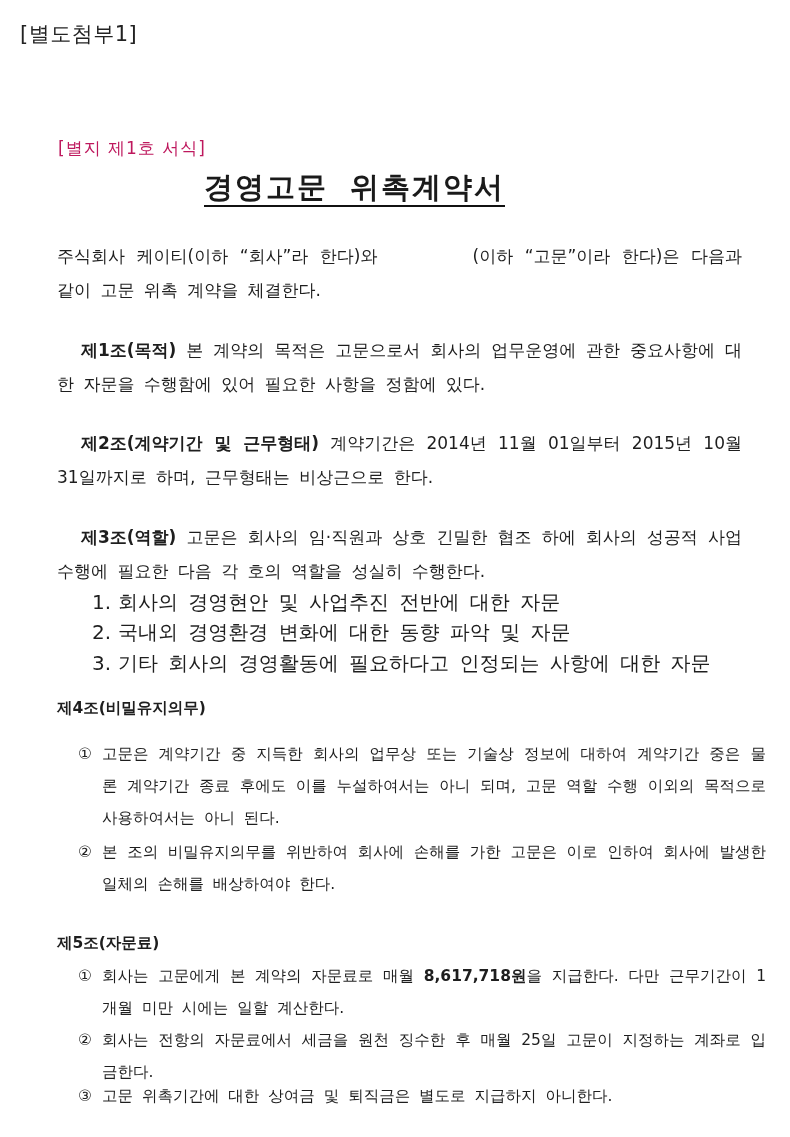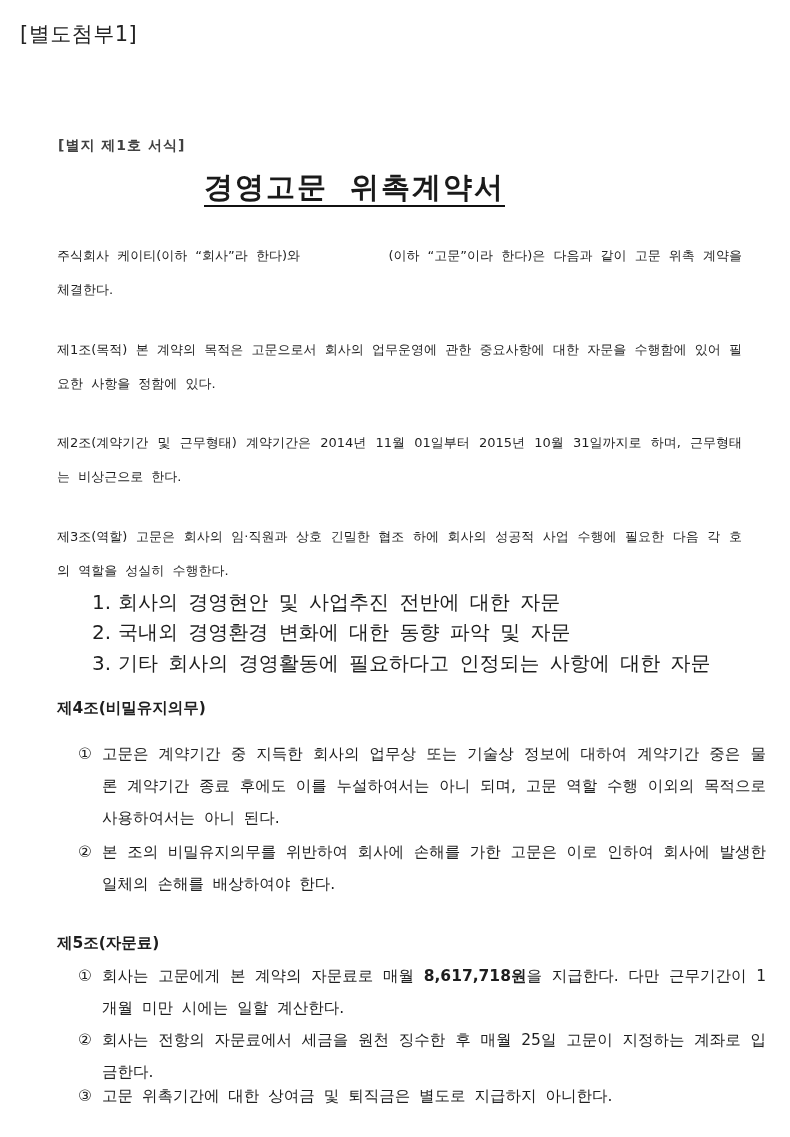--- a/index.html
+++ b/index.html
@@ -6,35 +6,35 @@
   body {
     width: 790px; height: 1137px; position: relative; overflow: hidden;
     font-family: "DejaVu Sans", sans-serif; color: #1a1a1a;
   }
   .attach {
     position: absolute; left: 20px; top: 20px;
     font-size: 21px; color: #222; letter-spacing: 0.5px;
   }
   .form-label {
     position: absolute; left: 58px; top: 137px;
-    font-size: 14px; font-weight: bold; color: #404040; letter-spacing: 1px;
+    font-size: 17px; font-weight: normal; color: #be185d; letter-spacing: 1px;
   }
   .title {
     position: absolute; left: 0; width: 709px; top: 168px; text-align: center;
   }
   .title span {
     font-size: 29px; font-weight: bold; letter-spacing: 2px; word-spacing: 10px;
     border-bottom: 2px solid #111; padding-bottom: 1px;
   }
   .para {
     position: absolute; left: 57px; width: 685px;
-    font-size: 13px; line-height: 34px; text-align: justify; text-align-last: left;
+    font-size: 17px; line-height: 34px; text-align: justify; text-align-last: left;
     word-spacing: 4px; color: #1e1e1e;
   }
-  .para b { font-weight: normal; }
+  .para b { font-weight: bold; margin-left: 24px; }
   .heading { position: absolute; left: 57px; font-size: 15.5px; font-weight: bold; color: #1e1e1e; }
   .item {
     position: absolute; left: 92px; font-size: 20px; line-height: 30px; word-spacing: 4px; color: #1e1e1e;
   }
   .item .num { display: inline-block; width: 26px; }
   .clause {
     position: absolute; left: 78px; width: 664px;
     font-size: 15.5px; line-height: 32px; word-spacing: 4px; color: #1e1e1e;
     text-align: justify; text-align-last: left;
     padding-left: 24px; text-indent: -24px;

